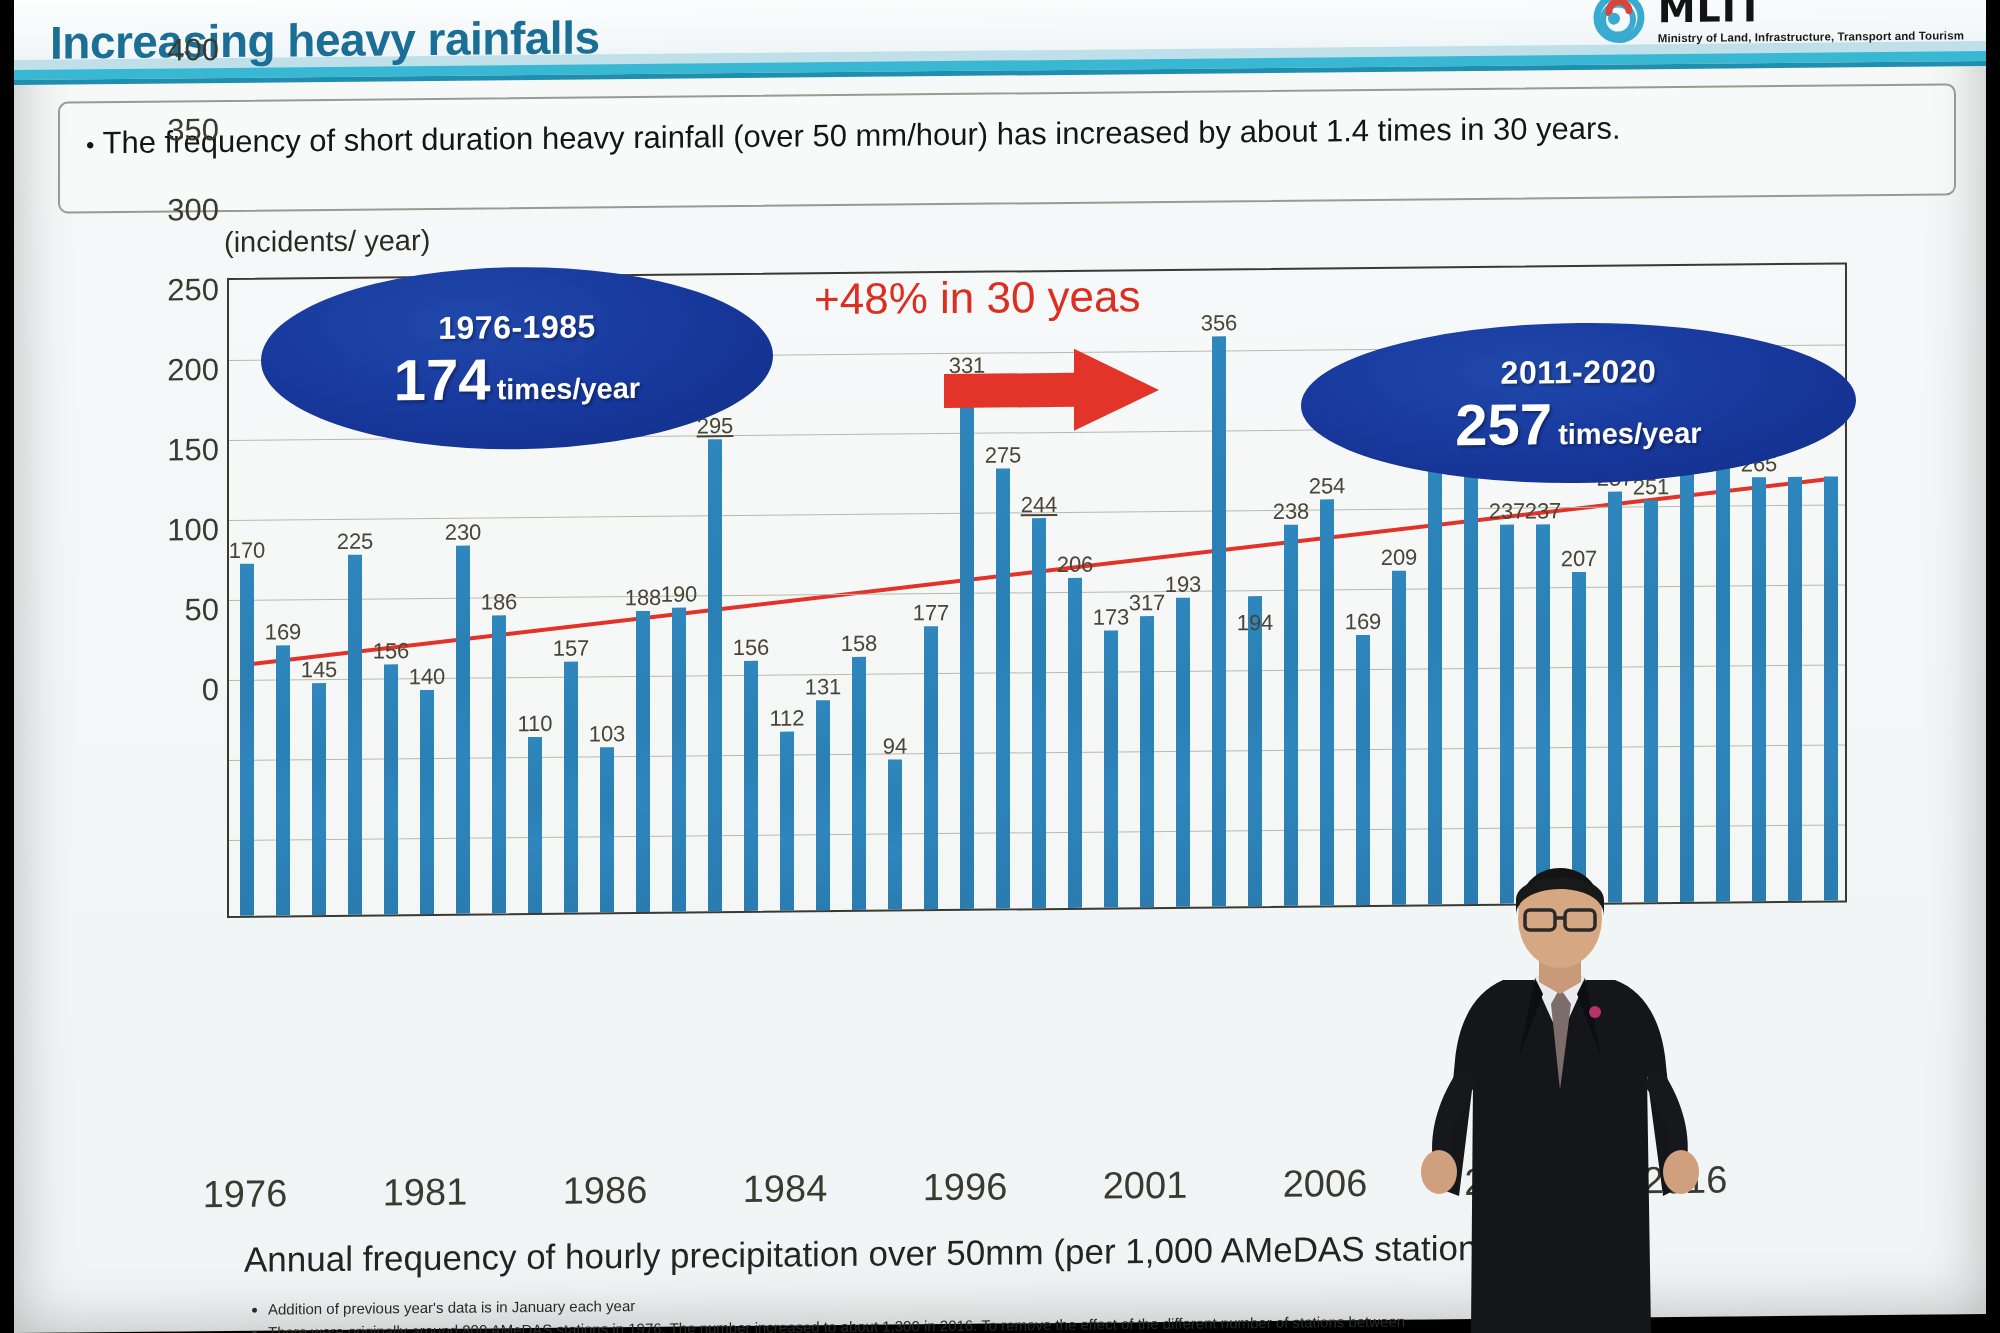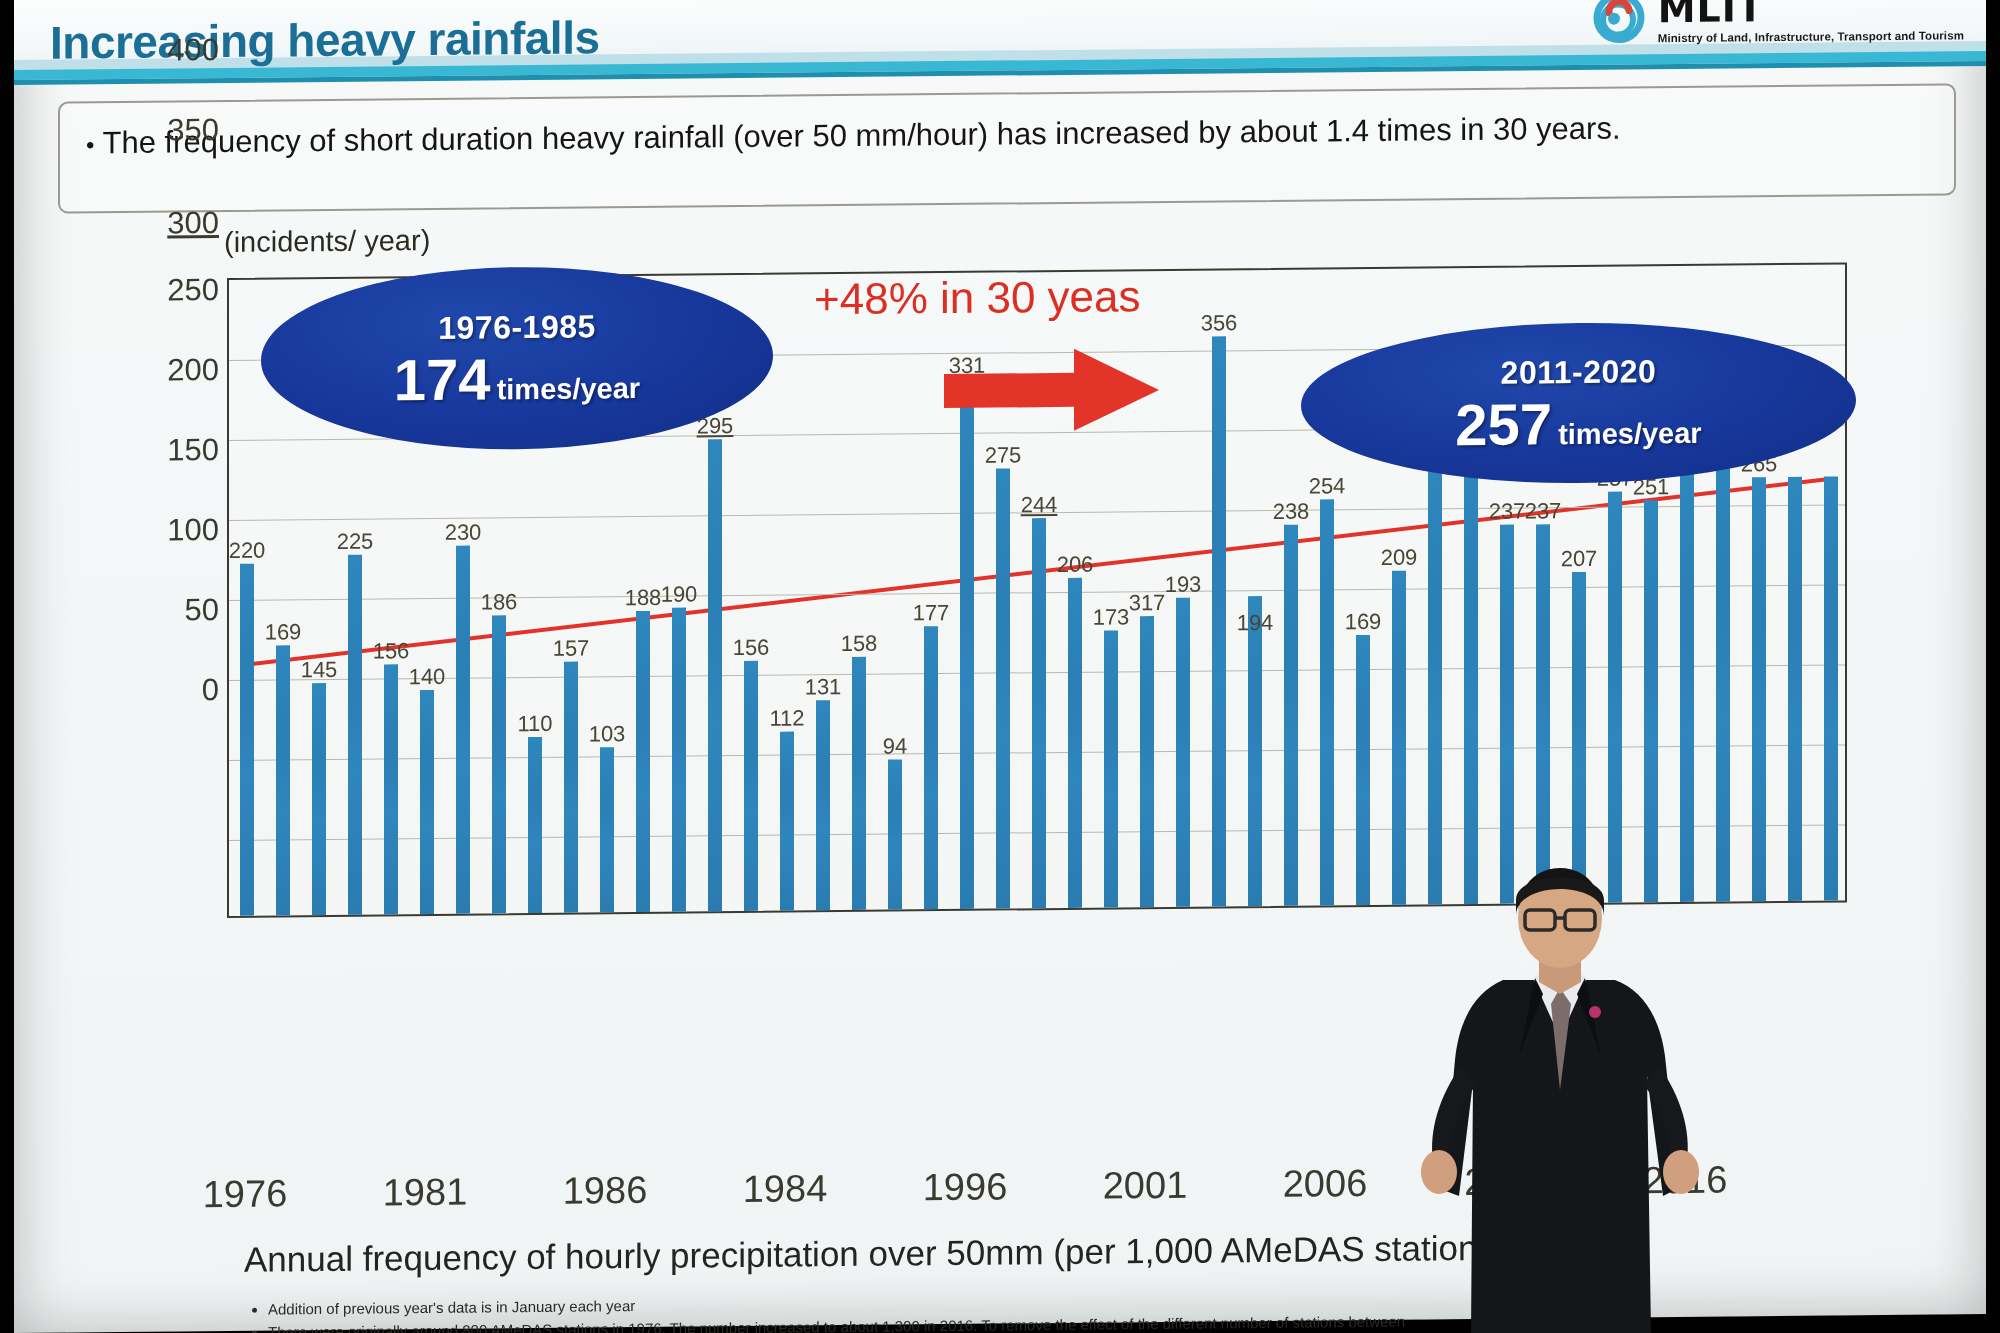--- a/index.html
+++ b/index.html
@@ -210,21 +210,21 @@
             <line x1="18" y1="387.2" x2="1602" y2="216" stroke="#e2322a" stroke-width="4"></line>
           </svg>
       <div class="gridline" style="top: 560px;"></div>
           <div class="gridline" style="top: 480px;"></div>
           <div class="gridline" style="top: 400px;"></div>
           <div class="gridline" style="top: 320px;"></div>
           <div class="gridline" style="top: 240px;"></div>
           <div class="gridline" style="top: 160px;"></div>
           <div class="gridline" style="top: 80px;"></div>
           <div class="bar" style="left: 10.8px; width: 14.4px; height: 352px;"></div>
-          <div class="bar-label" style="left: 18px; top: 258px;">220</div>
+          <div class="bar-label" style="left: 18px; top: 258px;">170</div>
           <div class="bar" style="left: 46.8px; width: 14.4px; height: 270.4px;"></div>
           <div class="bar-label" style="left: 54px; top: 339.6px;">169</div>
           <div class="bar" style="left: 82.8px; width: 14.4px; height: 232px;"></div>
           <div class="bar-label" style="left: 90px; top: 378px;">145</div>
           <div class="bar" style="left: 118.8px; width: 14.4px; height: 360px;"></div>
           <div class="bar-label" style="left: 126px; top: 250px;">225</div>
           <div class="bar" style="left: 154.8px; width: 14.4px; height: 249.6px;"></div>
           <div class="bar-label" style="left: 162px; top: 360.4px;">156</div>
           <div class="bar" style="left: 190.8px; width: 14.4px; height: 224px;"></div>
           <div class="bar-label" style="left: 198px; top: 386px;">140</div>
@@ -307,21 +307,21 @@
         </div>
     </div>
 
     <div id="yticks">
         <div class="ytick-label" style="top: 640px;">0</div>
         <div class="ytick-label" style="top: 560px;">50</div>
         <div class="ytick-label" style="top: 480px;">100</div>
         <div class="ytick-label" style="top: 400px;">150</div>
         <div class="ytick-label" style="top: 320px;">200</div>
         <div class="ytick-label" style="top: 240px;">250</div>
-        <div class="ytick-label" style="top: 173px; text-decoration: underline;">300</div>
+        <div class="ytick-label" style="top: 160px;">300</div>
         <div class="ytick-label" style="top: 80px;">350</div>
         <div class="ytick-label" style="top: 0px;">400</div>
       </div>
     <div id="xticks">
         <div class="xtick-label" style="left: 18px;">1976</div>
         <div class="xtick-label" style="left: 198px;">1981</div>
         <div class="xtick-label" style="left: 378px;">1986</div>
         <div class="xtick-label" style="left: 558px;">1984</div>
         <div class="xtick-label" style="left: 738px;">1996</div>
         <div class="xtick-label" style="left: 918px;">2001</div>

